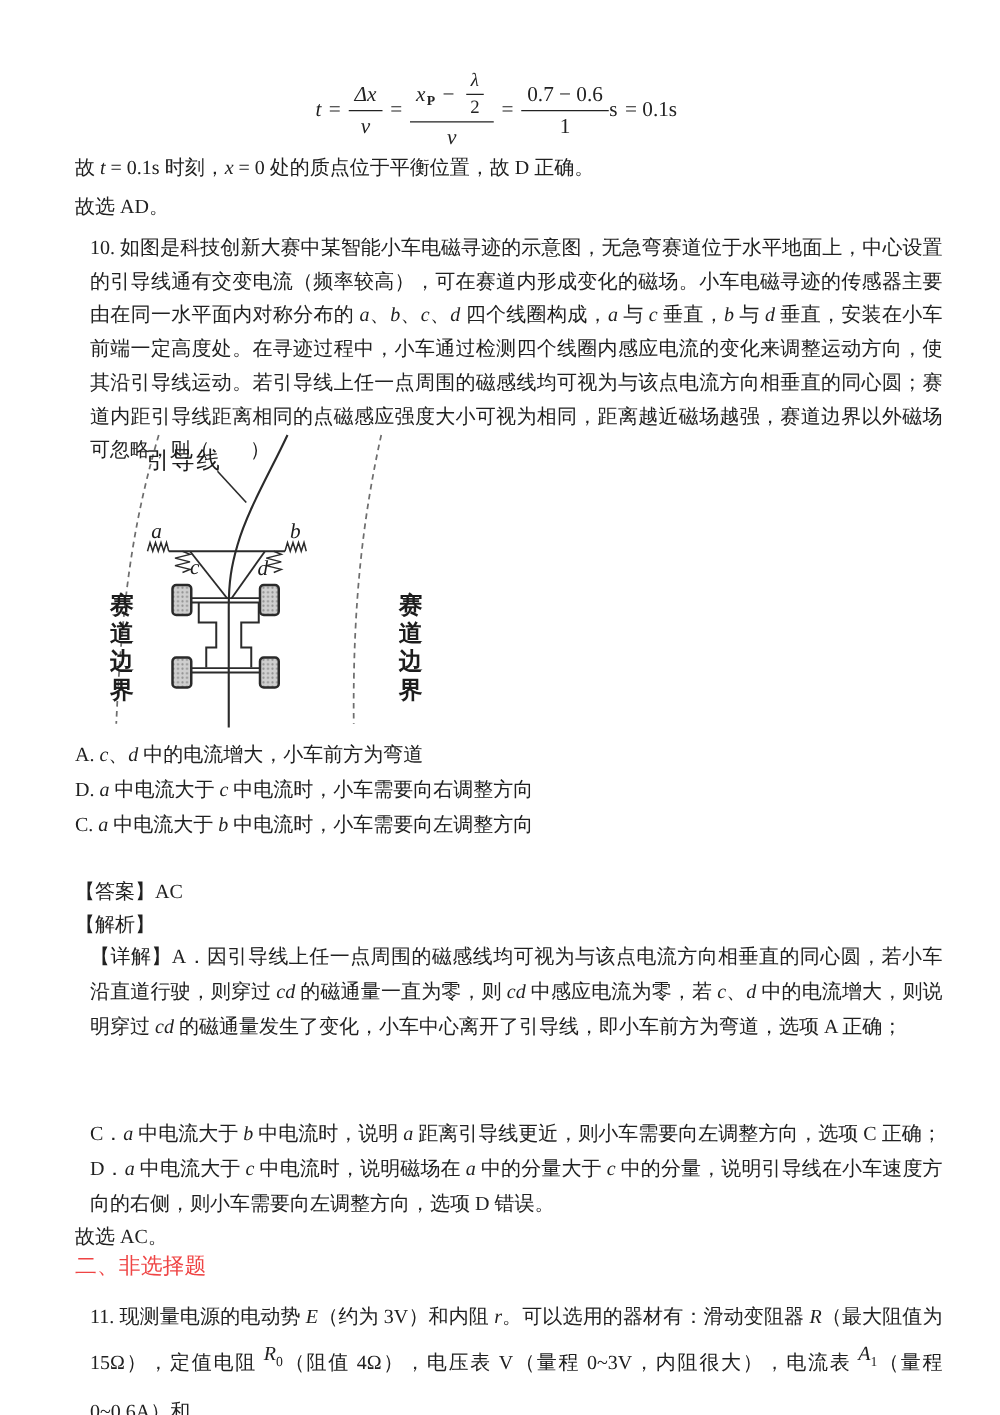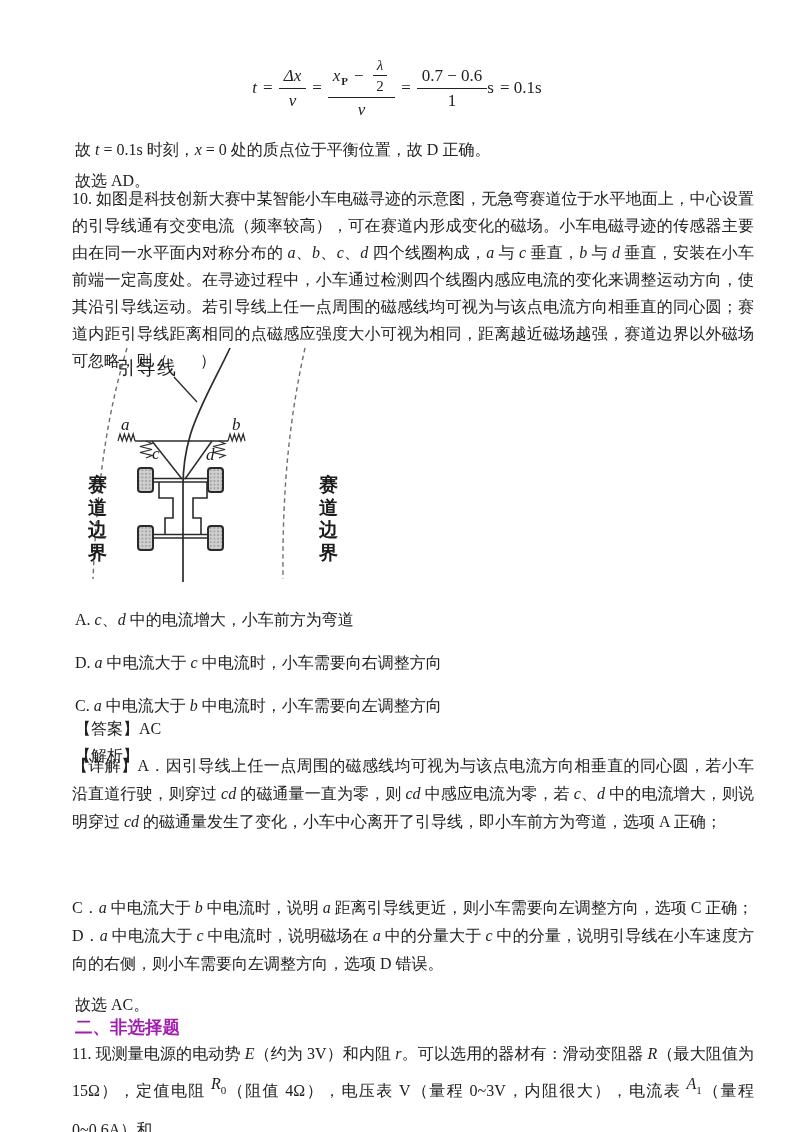--- a/index.html
+++ b/index.html
@@ -7,42 +7,42 @@
     position:relative;width:800px;height:1132px;background:#ffffff;
     margin:0 auto;overflow:hidden;
     font-family:"Liberation Serif","DejaVu Serif",serif;
     color:#212121;font-size:16px;
   }
   .blk{position:absolute;left:60px;width:682px;}
   .just{text-align:justify;margin-left:12px;}
   .it{font-style:italic;}
   .rbase{position:relative;top:-7px;font-style:italic;}
   .rsub{position:relative;top:-2px;font-size:11px;}
-  p{margin:15px;}
+  p{margin:0;}
 
   
   .formula-row{
     position:absolute;top:52px;left:60px;width:680px;height:72px;
     display:flex;align-items:center;justify-content:center;
     font-size:17px;color:#222;
   }
   .op{margin:0 6px;}
   .frac{display:inline-flex;flex-direction:column;align-items:center;}
   .frac>.fnum{display:inline-flex;align-items:center;justify-content:center;border-bottom:1.3px solid #222;padding:0 5px 2px;}
   .frac>.fden{padding-top:2px;}
   .mini{font-size:15px;margin:0 3px;}
   .mini>.fnum{padding:0 4px 1px;}
   .subp{font-size:11px;font-weight:bold;position:relative;top:5px;margin-left:1px;}
 
   
   .line26{line-height:26px;}
   .stem{line-height:27px;}
   .opt p{line-height:28px;}
   .det{line-height:28px;}
-  .heading{font-weight:bold;font-size:17.5px;color:#a21caf;}
+  .heading{font-weight:normal;font-size:17.5px;color:#ef4444;}
   .q11{line-height:37px;}
 
   
   .diagram{position:absolute;left:65px;top:346px;width:270px;height:240px;}
   .diagram svg{position:absolute;left:0;top:0;}
   .vtext{
     position:absolute;width:21px;font-size:19px;font-weight:600;
     line-height:22.5px;text-align:center;word-break:break-all;
     color:#1c1c1c;
     margin-left:16px;

